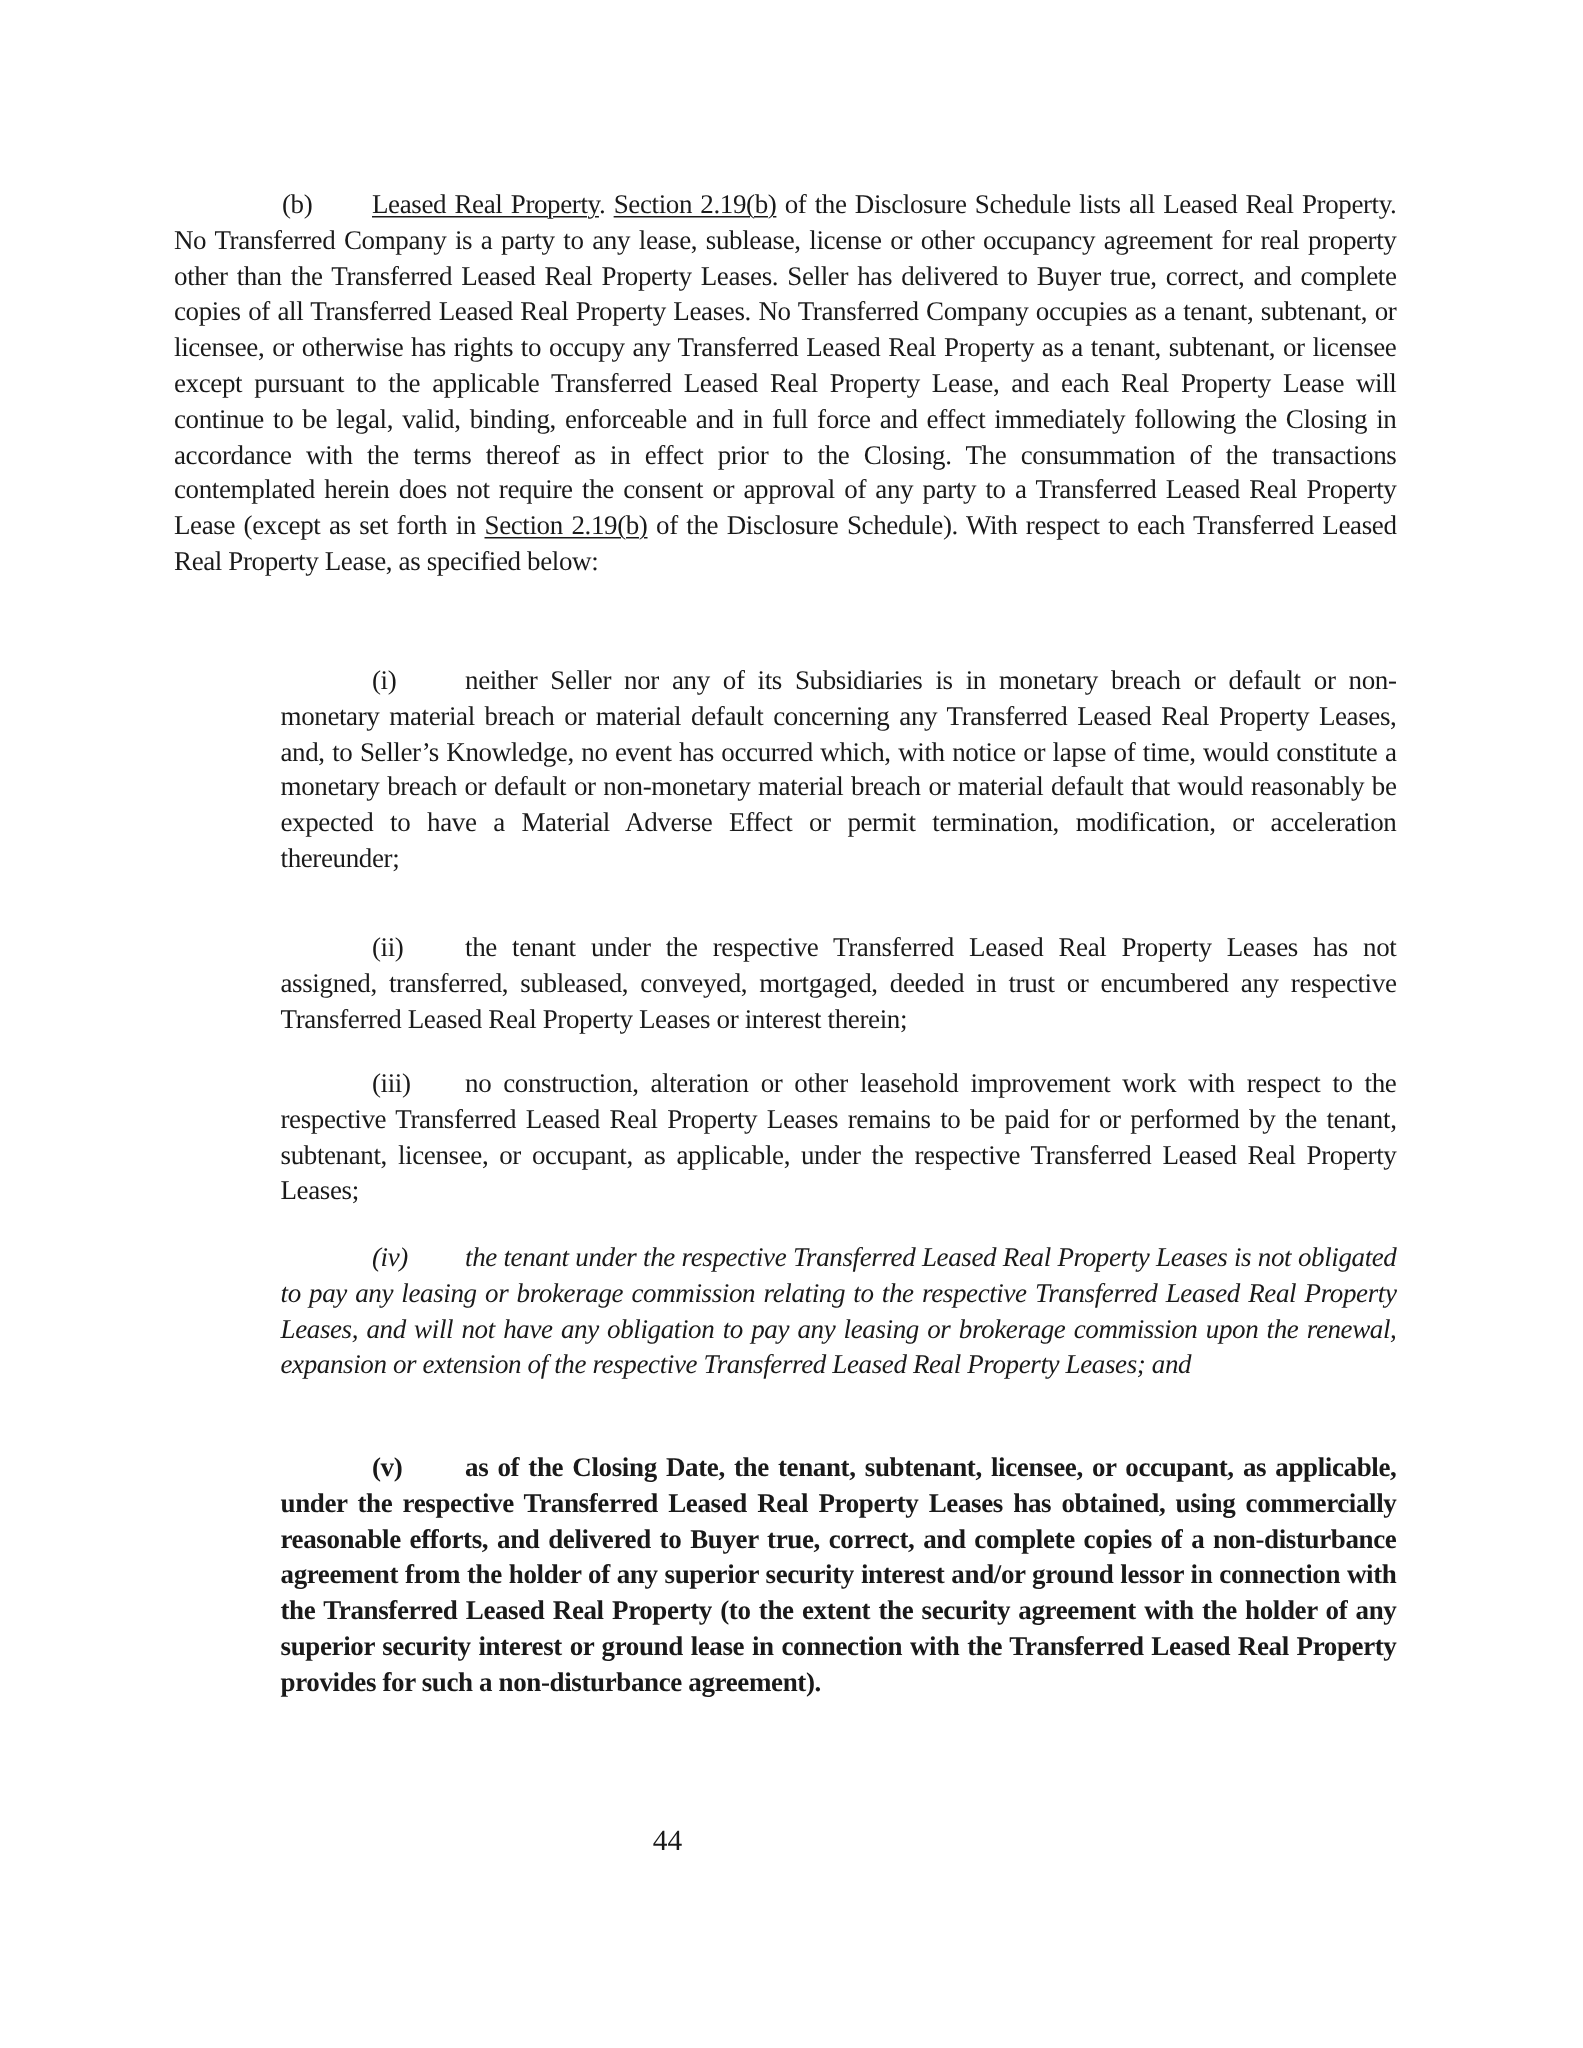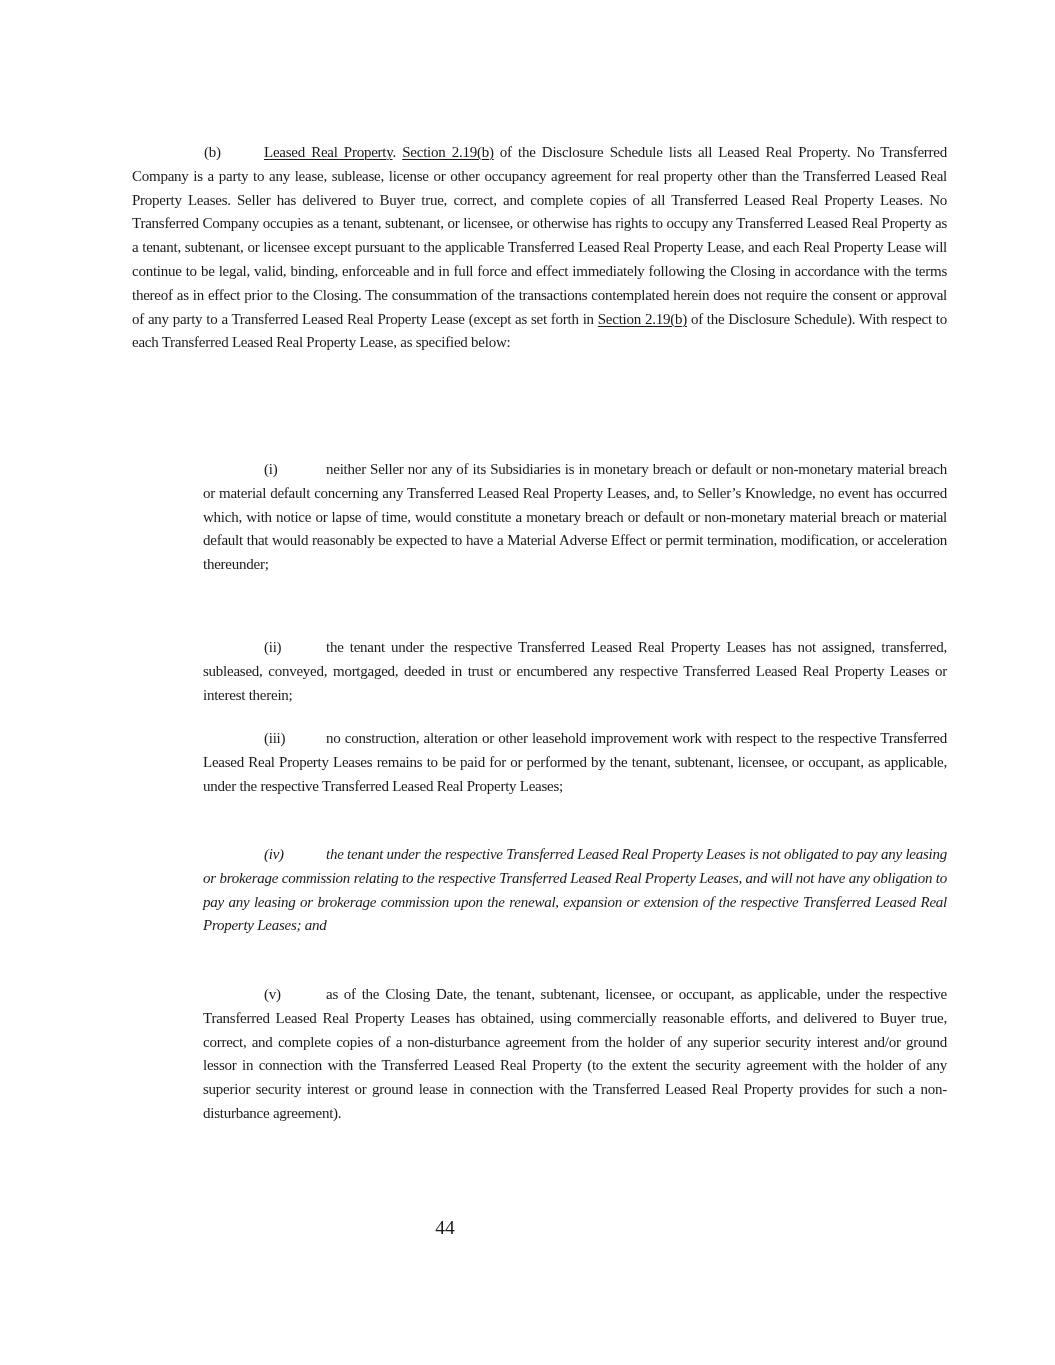--- a/index.html
+++ b/index.html
@@ -16,44 +16,44 @@
     font-family: "Liberation Serif", "DejaVu Serif", serif;
   }
   .page {
     position: absolute;
     left: 0; top: 0;
     width: 1055px;
     height: 1365px;
   }
   .para {
     position: absolute;
-    font-size: 15px;
+    font-size: 18px;
     line-height: 23.8px;
     text-align: justify;
     text-align-last: left;
     letter-spacing: -0.25px;
     word-spacing: 0px;
-    margin: 16px;
+    margin: 0;
   }
   .para-b {
     left: 116px;
     top: 125px;
     width: 815px;
     text-indent: 72px;
   }
   .sub {
     left: 187px;
     width: 744px;
     text-indent: 61px;
   }
   .sub-i   { top: 442px; }
   .sub-ii  { top: 620px; }
   .sub-iii { top: 711px; }
   .sub-iv  { top: 827px; font-style: italic; }
-  .sub-v   { top: 967px; }
+  .sub-v   { top: 967px; font-weight: bold; }
   .marker {
     display: inline-block;
     text-indent: 0;
   }
   .para-b .marker { width: 60px; }
   .sub .marker { width: 62px; }
   .u { text-decoration: underline; text-underline-offset: 2px; text-decoration-thickness: 1px; }
   .page-number {
     position: absolute;
     left: 0;

